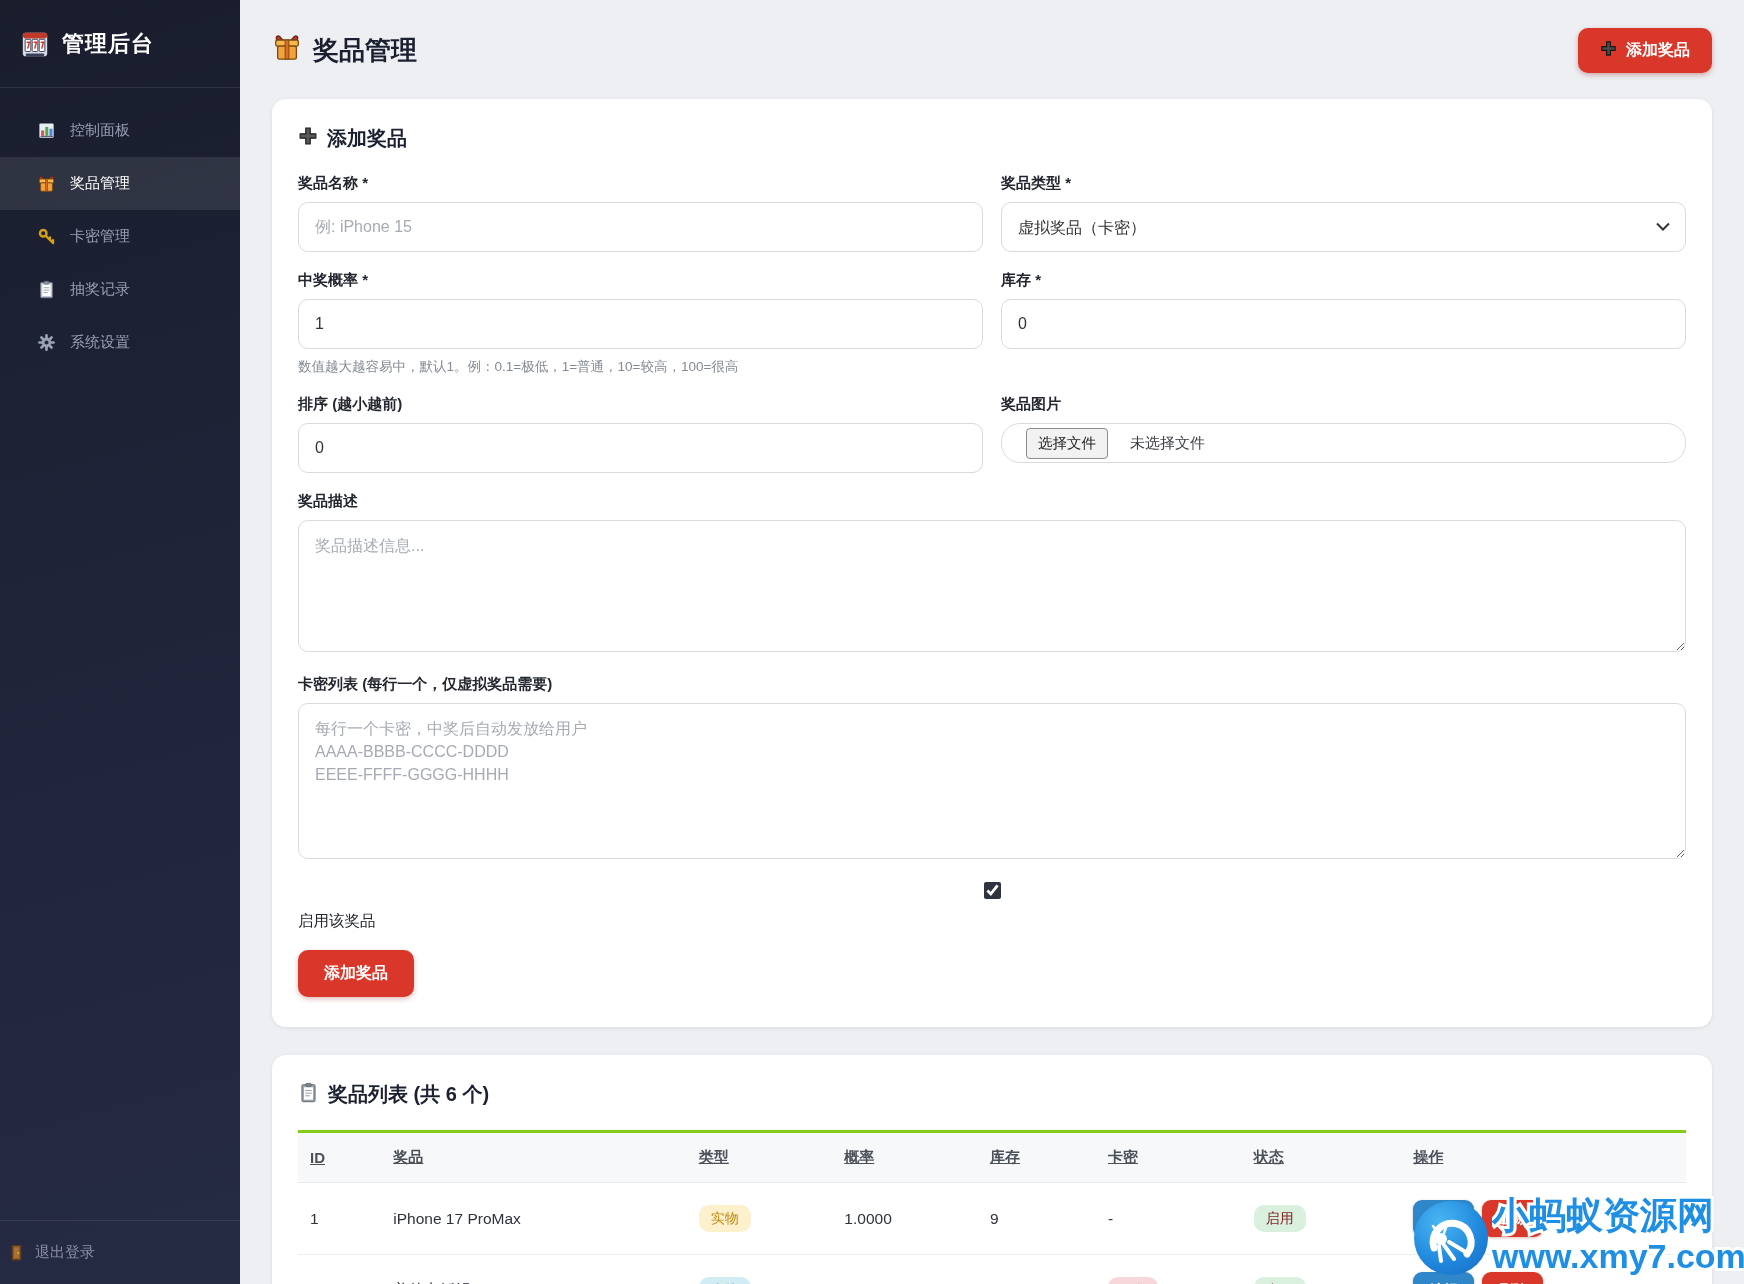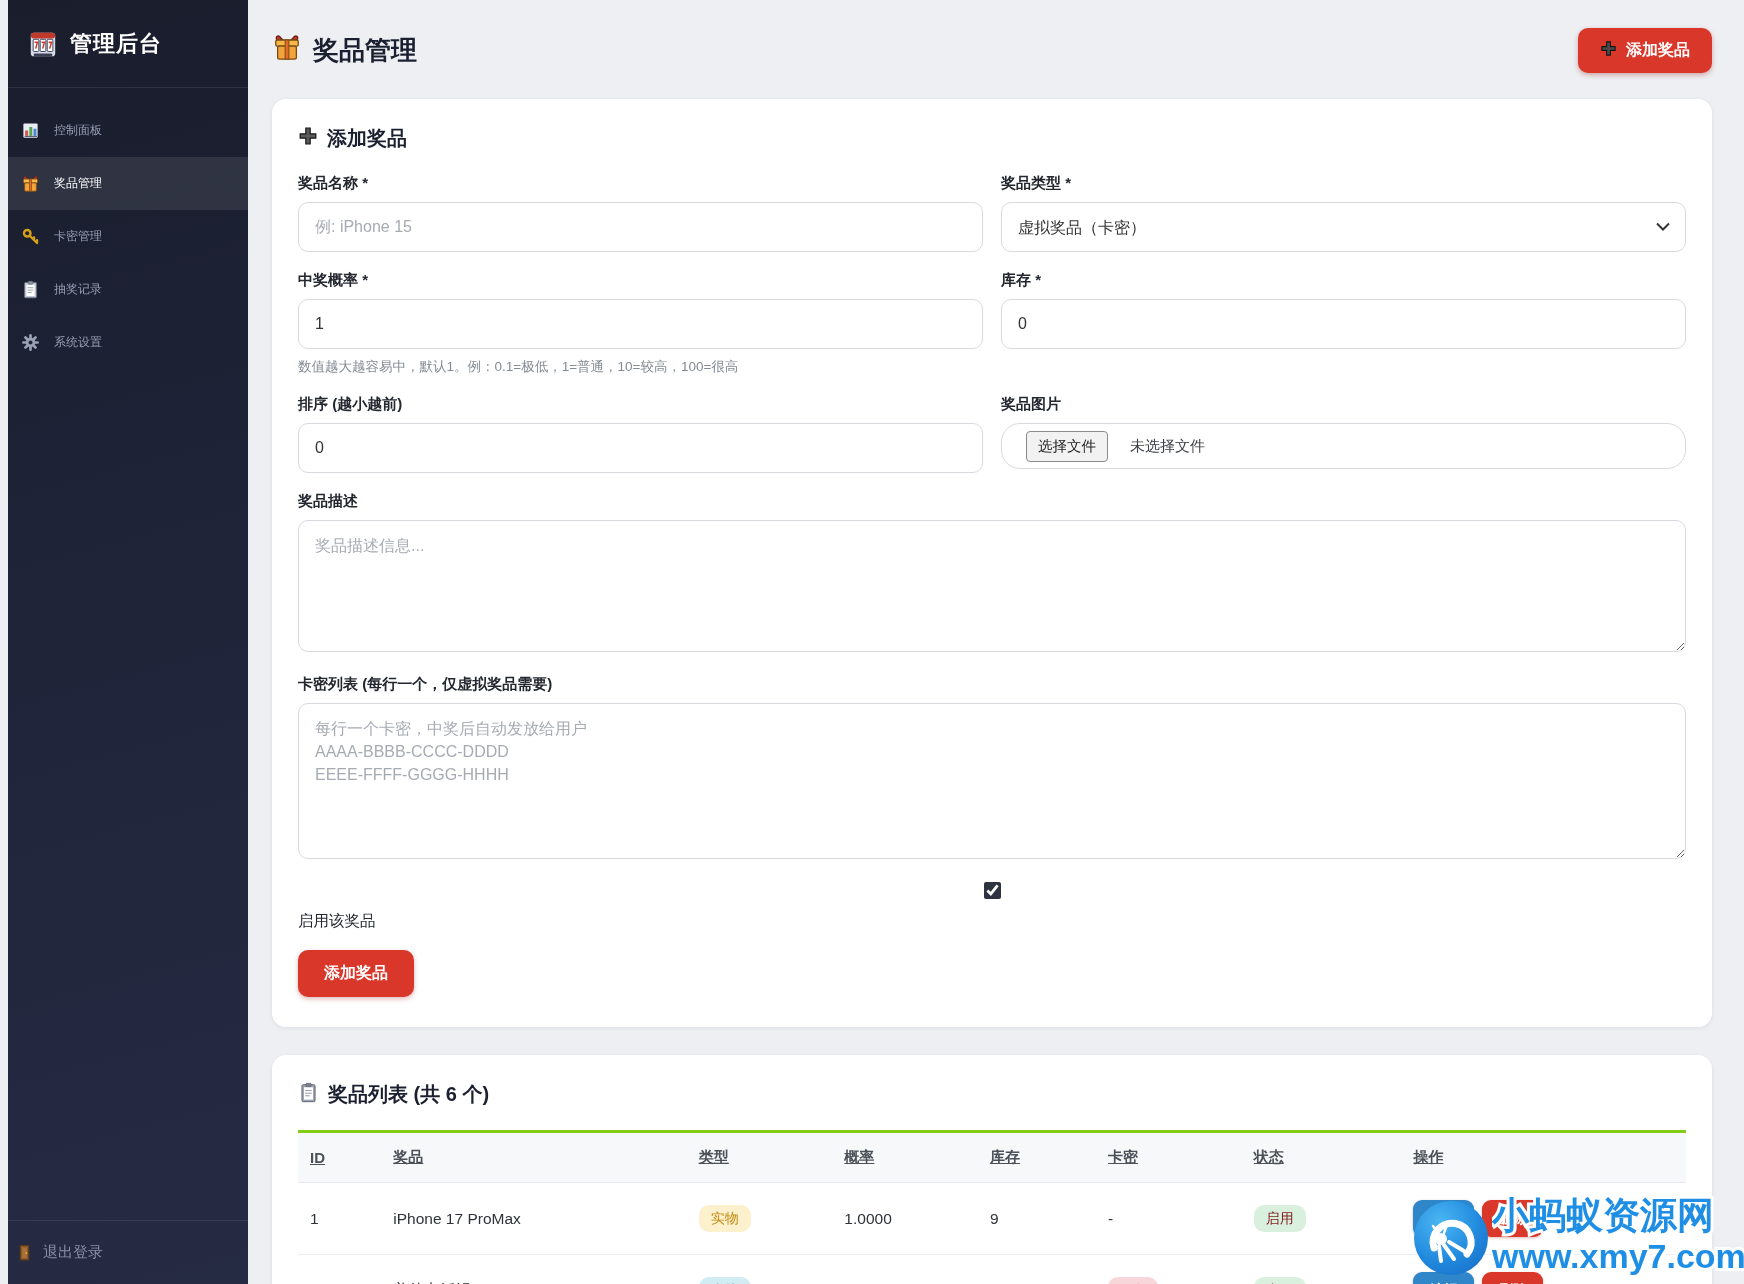--- a/index.html
+++ b/index.html
@@ -1,27 +1,27 @@
 <!DOCTYPE html>
 <html><head>
 <meta charset="utf-8">
 <style>
   * { margin:0; padding:0; box-sizing:border-box; }
   html,body { width:1744px; height:1284px; overflow:hidden; font-family:"Liberation Sans","DejaVu Sans",sans-serif; background:#edeff3; }
 
   
-  .sidebar { position:fixed; left:8px; top:0; width:240px; height:100%;
+  .sidebar { position:fixed; left:0; top:0; width:240px; height:100%;
     background:linear-gradient(165deg,#191d2c 0%,#20253b 55%,#262b44 100%);
     display:flex; flex-direction:column; z-index:10; }
   .side-head { height:88px; padding:0 20px; display:flex; align-items:center; gap:12px;
     border-bottom:1px solid rgba(255,255,255,.09); }
   .side-title { font-size:22px; font-weight:bold; color:#ffffff; letter-spacing:1px; }
   .side-nav { flex:1; padding-top:16px; }
-  .nav-item { height:53px; padding:0 13px; display:flex; align-items:center; gap:14px;
-    color:#989eb4; font-size:12px; cursor:pointer; }
+  .nav-item { height:53px; padding:0 37px; display:flex; align-items:center; gap:14px;
+    color:#989eb4; font-size:15px; cursor:pointer; }
   .nav-item.active { background:rgba(255,255,255,.09); color:#ffffff; }
   .nav-icon, .side-logo { display:inline-flex; align-items:center; justify-content:center; }
   .side-foot { border-top:1px solid rgba(255,255,255,.09); padding:22px 8px;
     display:flex; align-items:center; gap:10px; color:#8b90a5; font-size:15px; cursor:pointer; }
 
   
   .main { margin-left:240px; padding:24px 32px 0; height:1284px; }
   .page-head { display:flex; justify-content:space-between; align-items:center; margin:4px 0 26px; }
   .page-title { font-size:26px; font-weight:bold; color:#1b2030; display:flex; align-items:center; gap:11px; }
   .btn-red { background:#d9372a; color:#fff; border:none; border-radius:10px; cursor:pointer;
@@ -37,21 +37,21 @@
   .flabel { display:block; font-size:15px; font-weight:600; color:#23272f; margin-bottom:9px; }
   .finput { width:100%; height:50px; border:1px solid #d7dbe0; border-radius:10px; padding:0 16px;
     font-size:16px; color:#333; background:#fff; font-family:inherit; }
   ::placeholder { color:#a6abb3; opacity:1; }
   .fhelp { font-size:13.5px; color:#848b94; margin-top:9px; }
 
   .sel-wrap { position:relative; }
   select.finput { appearance:none; -webkit-appearance:none; cursor:pointer; }
   .chev { position:absolute; right:16px; top:50%; transform:translateY(-50%); pointer-events:none; display:flex; }
 
-  .file-box { display:flex; align-items:center; height:46px; border:1px solid #d7dbe0; border-radius:19px;
+  .file-box { display:flex; align-items:center; height:40px; border:1px solid #d7dbe0; border-radius:19px;
     padding:0 24px; gap:10px; background:#fff; }
   .file-btn { border:1px solid #8b8b8b; background:#f2f2f2; border-radius:4px; font-size:14.5px;
     padding:5px 11px; color:#222; cursor:pointer; font-family:inherit; }
   .file-text { font-size:15px; color:#3c4046;margin-left:12px; }
 
   textarea.tarea { width:100%; border:1px solid #d7dbe0; border-radius:10px; padding:13px 16px;
     font-size:16px; color:#333; resize:vertical; font-family:inherit; line-height:1.45; background:#fff; }
   .ta-desc { height:132px; }
   .ta-cards { height:156px; }
 

